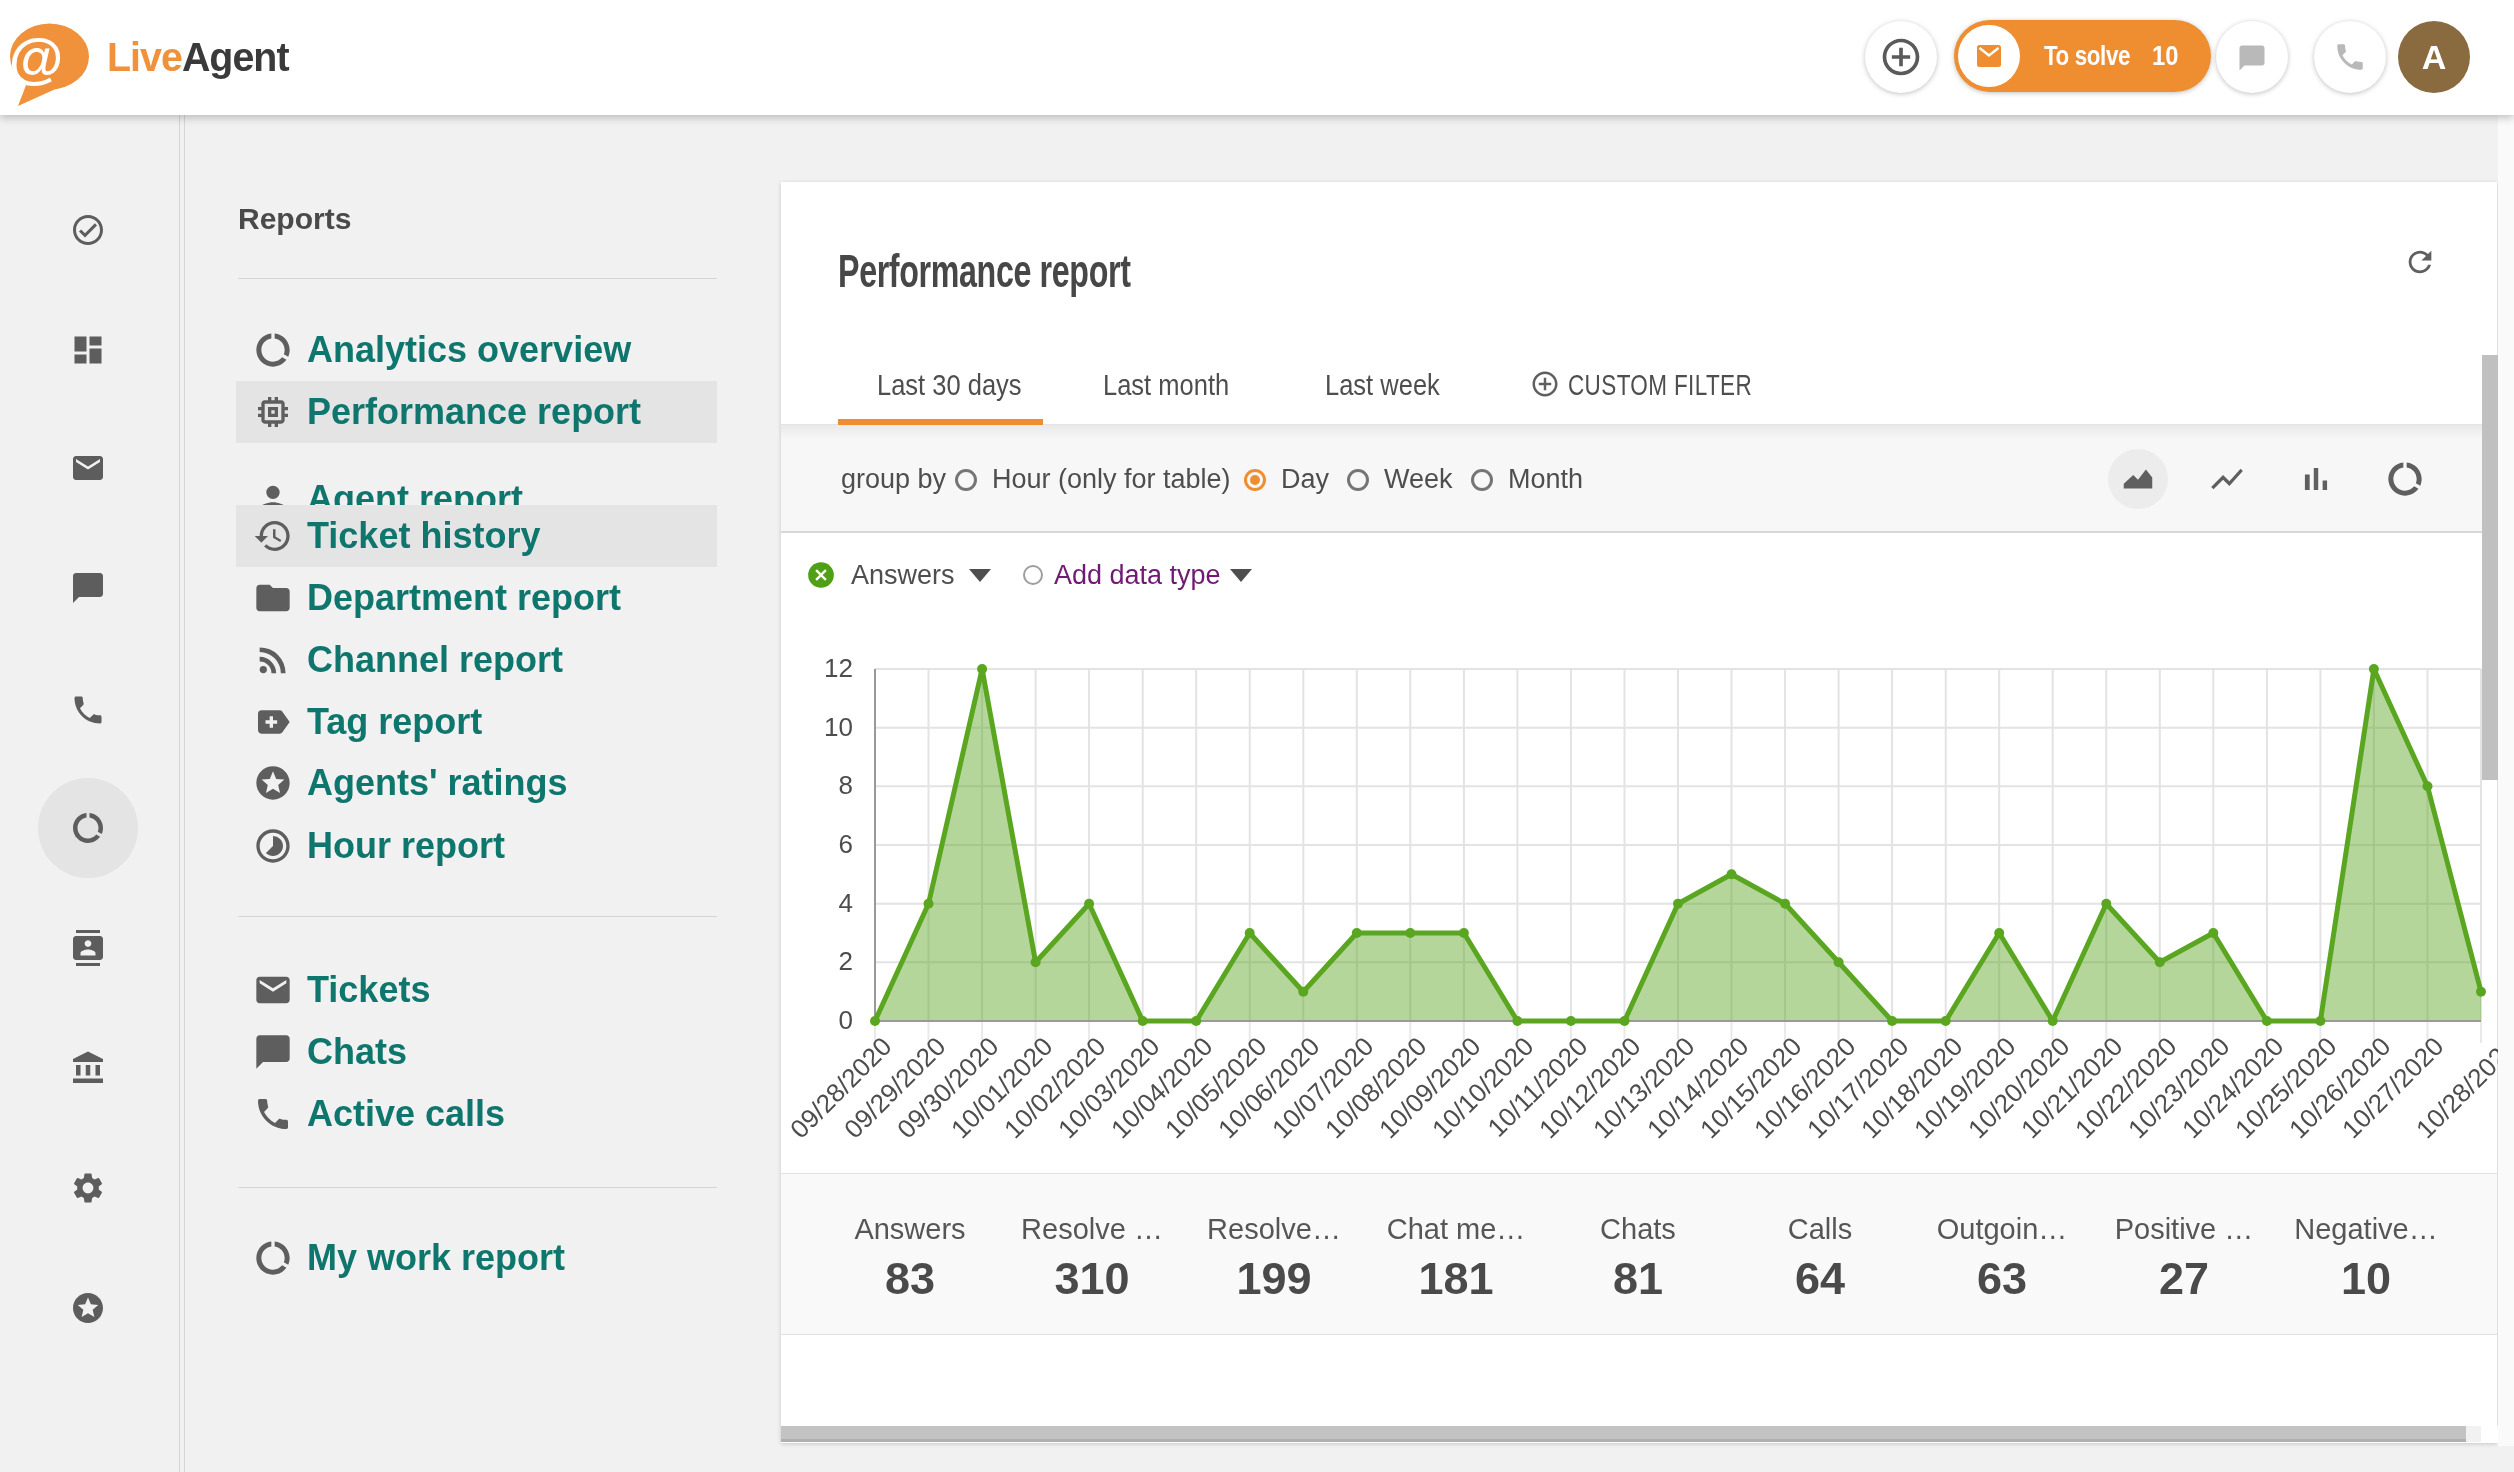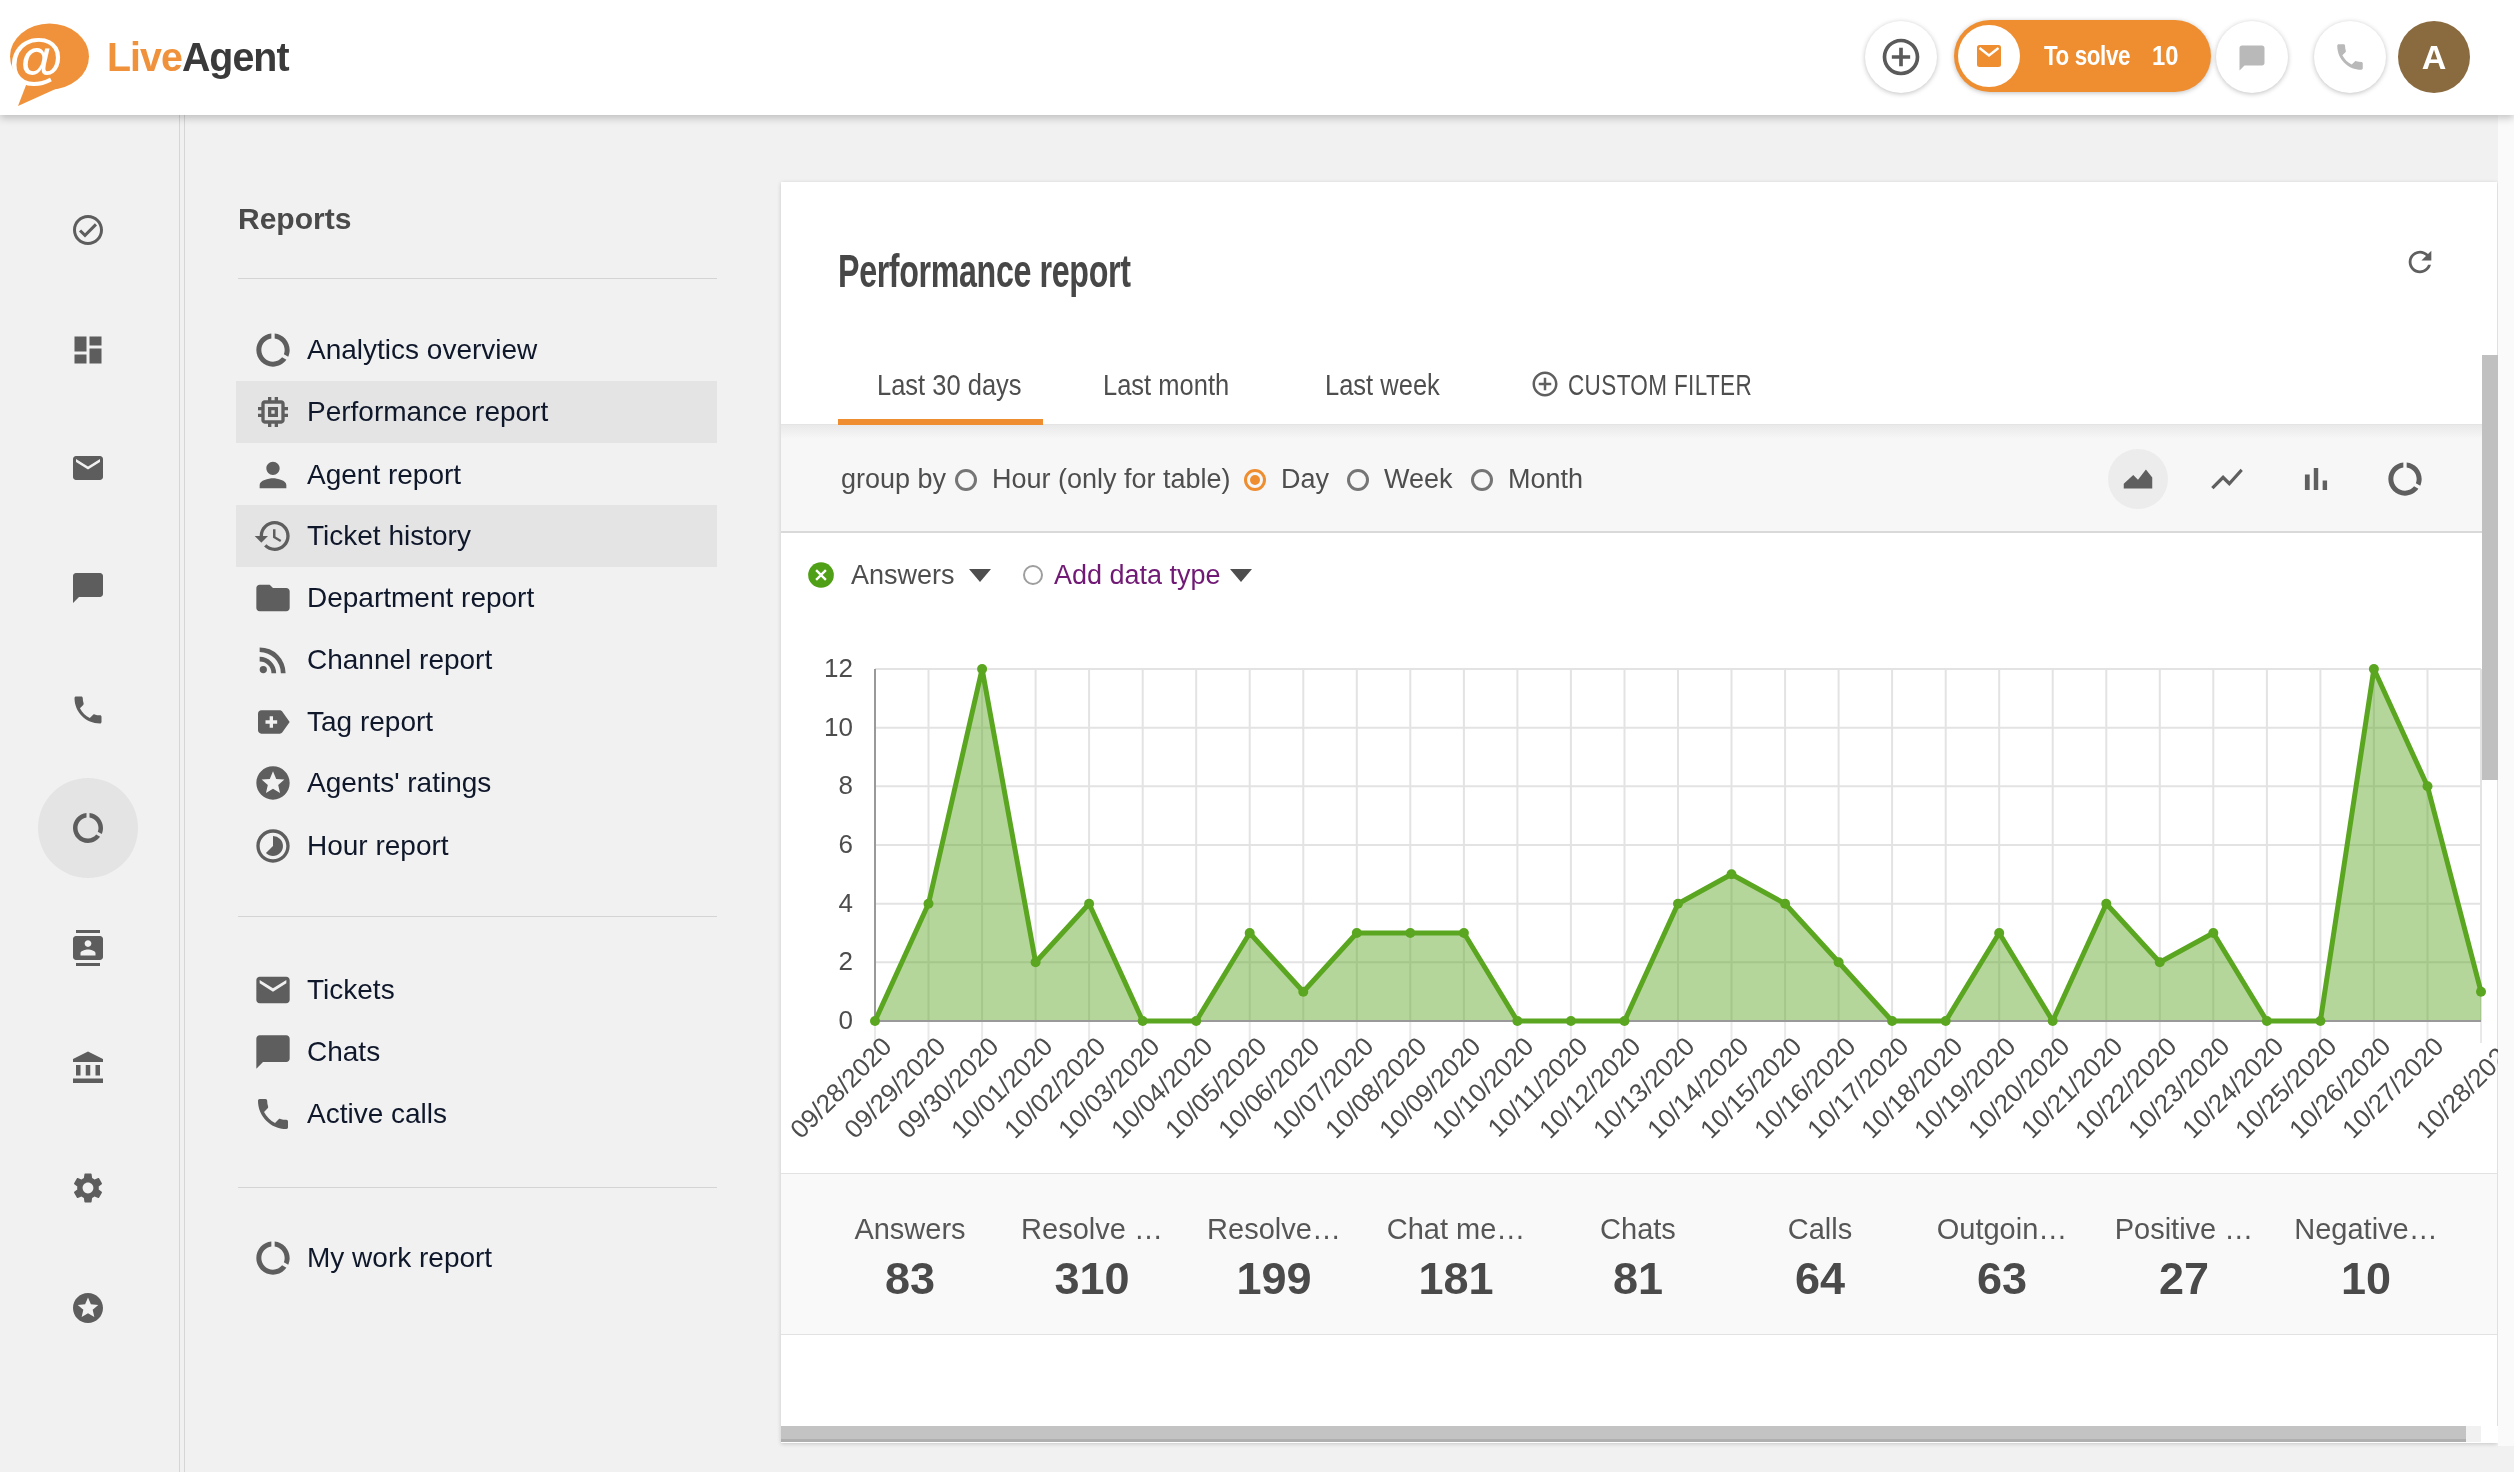--- a/index.html
+++ b/index.html
@@ -20,21 +20,21 @@
                letter-spacing:-0.5px; transform:scaleX(0.8); transform-origin:0 50%; }
   #pill .num { position:absolute; left:198px; top:0; line-height:72px; color:#fff; font-size:28px; font-weight:bold;
                transform:scaleX(0.85); transform-origin:0 50%; }
   #railsel { position:absolute; left:38px; top:778px; width:100px; height:100px; border-radius:50%; background:#e4e4e4; }
   .vline { position:absolute; top:115px; bottom:0; width:1px; background:#d6d6d6; }
   .mtitle { position:absolute; left:238px; top:202px; font-size:30px; font-weight:bold; color:#4a4a4a; }
   .mhr { position:absolute; left:238px; width:479px; height:1px; background:#d4d4d4; }
   .mrow { position:absolute; left:236px; width:481px; height:62px; }
   .mrow.hl { background:#e4e4e4; }
   .mrow svg { position:absolute; left:28px; top:14px; }
-  .mrow .lbl { position:absolute; left:71px; top:0; line-height:62px; font-size:28px; color:#0f172a; white-space:nowrap; }
+  .mrow .lbl { position:absolute; left:71px; top:0; line-height:62px; font-size:36px; color:#0f766e; white-space:nowrap;font-weight:bold; }
   
   #card { position:absolute; left:781px; top:182px; width:1716px; height:1261px; background:#fff;
           box-shadow:0 1px 4px rgba(0,0,0,0.18); }
   #cardtitle { position:absolute; left:57px; top:62px; font-size:46px; font-weight:bold; color:#474747; transform:scaleX(0.70); transform-origin:0 0; letter-spacing:-0.5px; white-space:nowrap; }
   #tabs { position:absolute; left:0; top:0; width:1716px; height:243px; border-bottom:1px solid #e4e4e4; }
   .tab { position:absolute; top:186px; font-size:30px; color:#4e4e4e; transform:scaleX(0.85); transform-origin:0 0; white-space:nowrap; }
   #tabul { position:absolute; left:57px; top:237px; width:205px; height:9px; background:#ee8e31; }
   #gprow { position:absolute; left:0; top:243px; width:1716px; height:108px; background:linear-gradient(#e9e9e9, #f7f7f7 14px); border-bottom:2px solid #d9d9d9; }
   .radio { position:absolute; top:44px; width:22px; height:22px; border:3px solid #757575; border-radius:50%; background:#f7f7f7; }
   .radio.sel { border-color:#ee8e31; }
@@ -109,21 +109,21 @@
       <path d="M13 2.05v3.03c3.39.49 6 3.39 6 6.92 0 .9-.18 1.75-.48 2.54l2.6 1.53c.56-1.24.88-2.62.88-4.07 0-5.18-3.95-9.45-9-9.95zM12 19c-3.87 0-7-3.13-7-7 0-3.53 2.61-6.43 6-6.92V2.05c-5.06.5-9 4.76-9 9.95 0 5.52 4.47 10 9.99 10 3.31 0 6.24-1.61 8.06-4.09l-2.6-1.53C16.17 17.98 14.21 19 12 19z" fill="#5e5e5e"></path>
     </svg>
     <div class="lbl">Analytics overview</div>
   </div>
 <div class="mrow hl" style="top:381px">
     <svg width="40" height="40" viewBox="0 0 24 24" style="position:absolute;left:17px;top:11px">
       <path d="M15 9H9v6h6V9zm-2 4h-2v-2h2v2zm8-2V9h-2V7c0-1.1-.9-2-2-2h-2V3h-2v2h-2V3H9v2H7c-1.1 0-2 .9-2 2v2H3v2h2v2H3v2h2v2c0 1.1.9 2 2 2h2v2h2v-2h2v2h2v-2h2c1.1 0 2-.9 2-2v-2h2v-2h-2v-2h2zm-4 6H7V7h10v10z" fill="#5e5e5e"></path>
     </svg>
     <div class="lbl">Performance report</div>
   </div>
-<div class="mrow" style="top:444px">
+<div class="mrow" style="top:468px">
     <svg width="40" height="40" viewBox="0 0 24 24" style="position:absolute;left:17px;top:11px">
       <path d="M12 12c2.21 0 4-1.79 4-4s-1.79-4-4-4-4 1.79-4 4 1.79 4 4 4zm0 2c-2.67 0-8 1.34-8 4v2h16v-2c0-2.66-5.33-4-8-4z" fill="#5e5e5e"></path>
     </svg>
     <div class="lbl">Agent report</div>
   </div>
 <div class="mrow hl" style="top:505px">
     <svg width="40" height="40" viewBox="0 0 24 24" style="position:absolute;left:17px;top:11px">
       <path d="M13 3c-4.97 0-9 4.03-9 9H1l3.89 3.89.07.14L9 12H6c0-3.87 3.13-7 7-7s7 3.13 7 7-3.13 7-7 7c-1.93 0-3.68-.79-4.94-2.06l-1.42 1.42C8.27 19.99 10.51 21 13 21c4.97 0 9-4.03 9-9s-4.03-9-9-9zm-1 5v5l4.28 2.54.72-1.21-3.5-2.08V8H12z" fill="#5e5e5e"></path>
     </svg>
     <div class="lbl">Ticket history</div>

